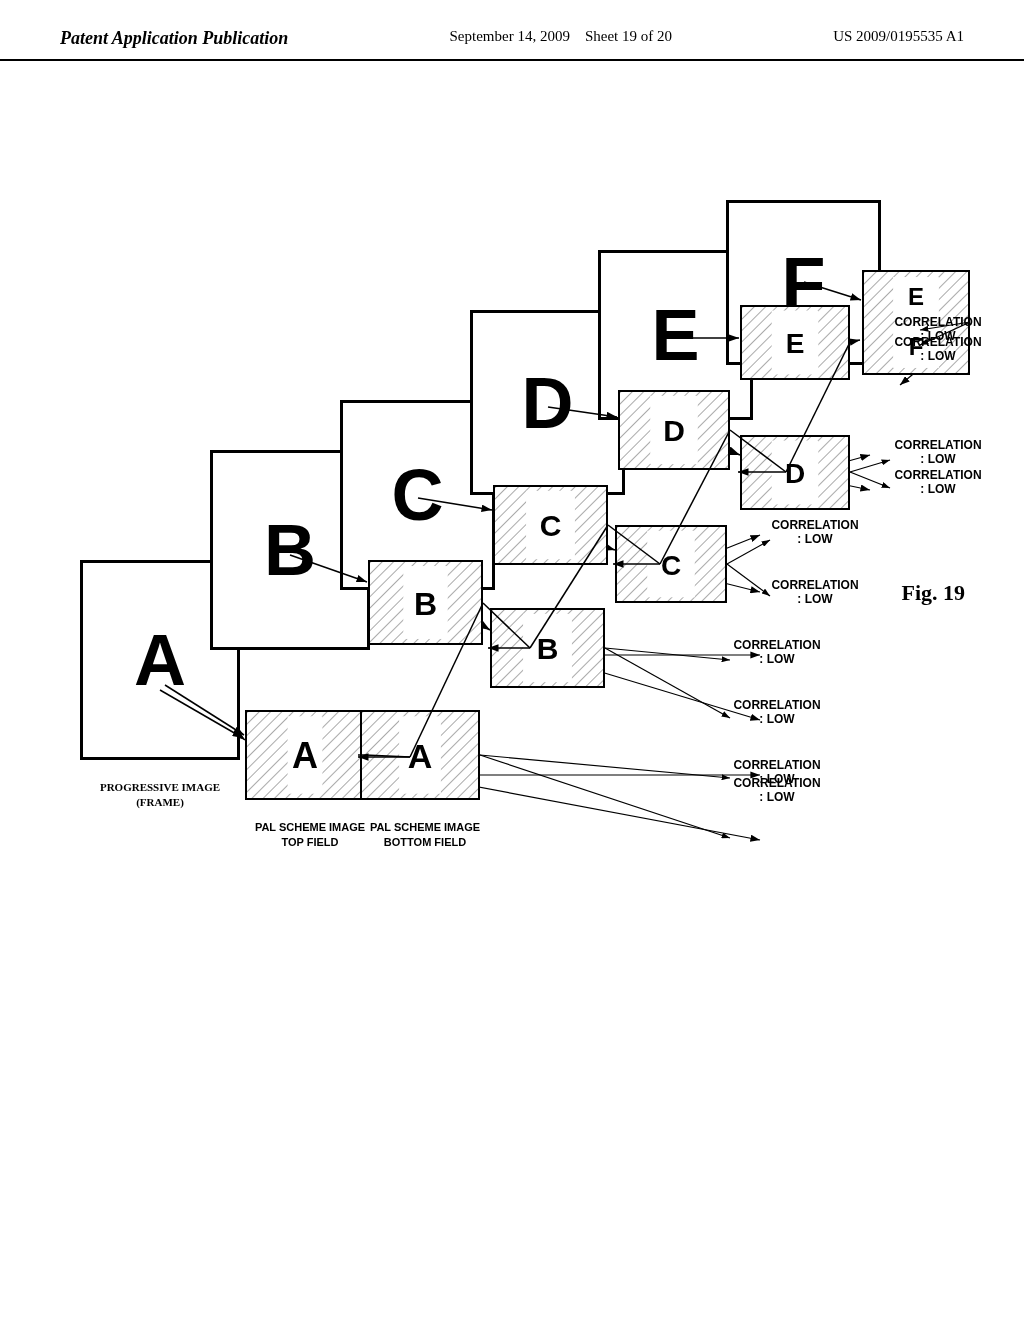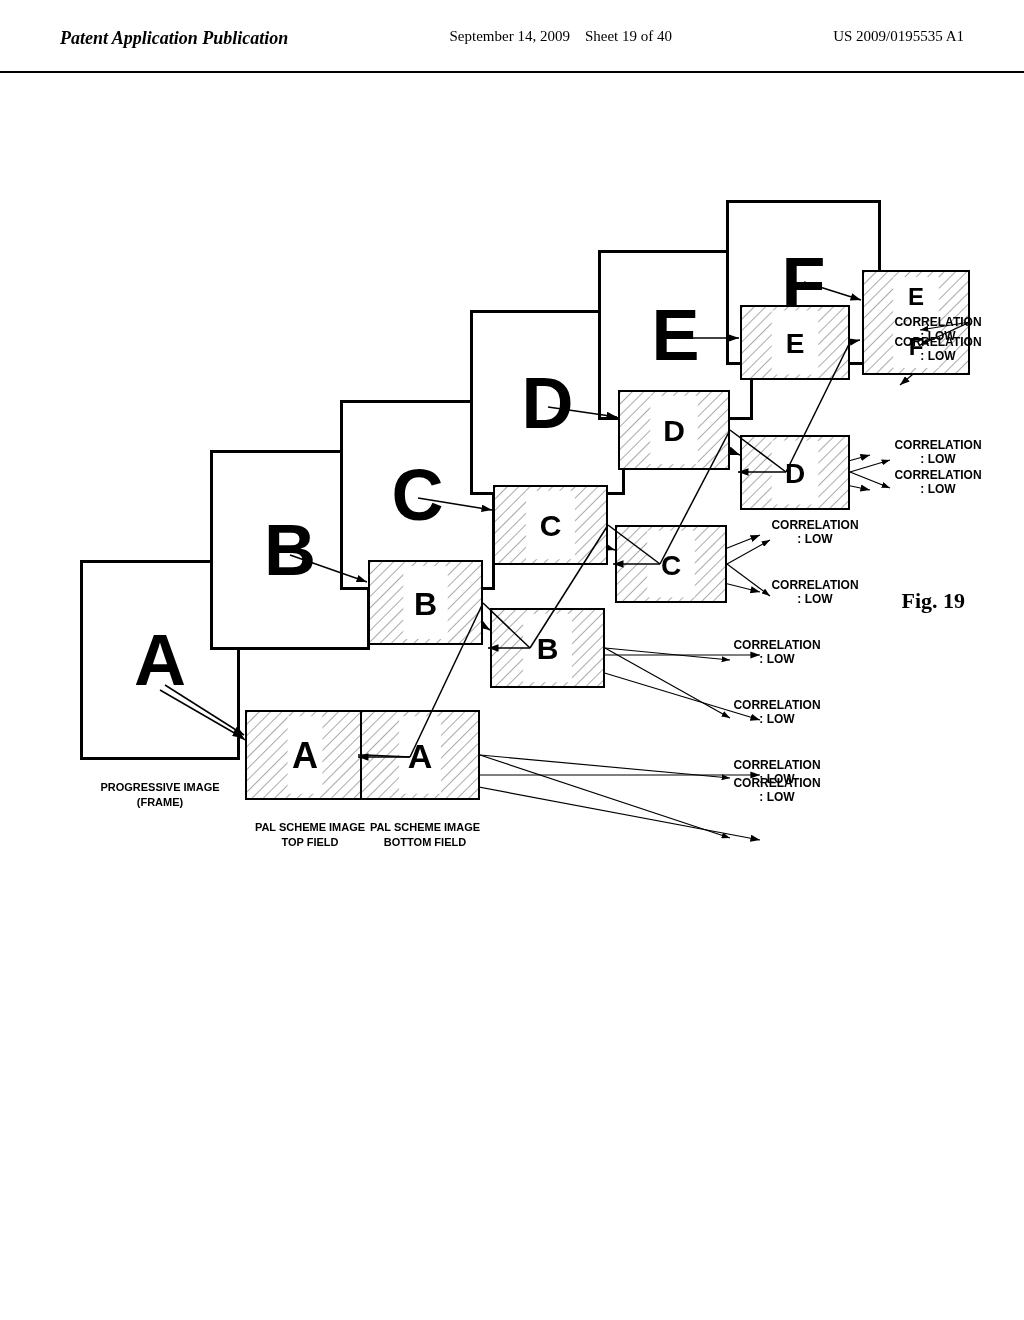--- a/index.html
+++ b/index.html
@@ -10,21 +10,21 @@
       font-family: 'Times New Roman', Times, serif;
       overflow: hidden;
       position: relative;
     }
 
     
     .header {
       display: flex;
       justify-content: space-between;
       align-items: flex-start;
-      padding: 28px 60px 22px 60px;
+      padding: 28px 60px 10px 60px;
       border-bottom: 2px solid #000;
     }
     .header-left {
       font-size: 18px;
       font-weight: bold;
       font-style: italic;
     }
     .header-center {
       text-align: center;
       font-size: 15px;
@@ -110,21 +110,21 @@
       pointer-events: none;
     }
   </style>
 </head>
 <body>
 
 <div class="header">
   <div class="header-left">Patent Application Publication</div>
   <div class="header-center">
     <span>September 14, 2009</span>&nbsp;&nbsp;&nbsp;
-    <span>Sheet 19 of 40</span>
+    <span>Sheet 19 of 20</span>
   </div>
   <div class="header-right">US 2009/0195535 A1</div>
 </div>
 
 <div class="diagram-area">
 
   <svg class="arrows-svg" xmlns="http://www.w3.org/2000/svg">
     <defs>
       <marker id="arrowhead" markerWidth="8" markerHeight="6" refX="8" refY="3" orient="auto">
         <polygon points="0 0, 8 3, 0 6" fill="#000"></polygon>
@@ -410,27 +410,27 @@
   <div class="corr-label" style="left:843px; top:318px; width:90px;">
     CORRELATION<br>: LOW
   </div>
   <div class="corr-label" style="left:843px; top:215px; width:90px;">
     CORRELATION<br>: LOW
   </div>
   <div class="corr-label" style="left:843px; top:195px; width:90px;">
     CORRELATION<br>: LOW
   </div>
 
-  <div class="bottom-label" style="left:30px; top:660px; width:160px;">
+  <div class="bottom-label" style="left:30px; top:660px; width:160px;font-family:Liberation Serif, serif;">
     PROGRESSIVE IMAGE<br>(FRAME)
   </div>
   <div class="bottom-label" style="left:195px; top:700px; width:130px;">
     PAL SCHEME IMAGE<br>TOP FIELD
   </div>
   <div class="bottom-label" style="left:310px; top:700px; width:130px;">
     PAL SCHEME IMAGE<br>BOTTOM FIELD
   </div>
 
-  <div class="fig-label" style="position:absolute; right:5px; top:460px; font-size:22px; font-weight:bold;margin-top:8px;">
+  <div class="fig-label" style="position:absolute; right:5px; top:460px; font-size:22px; font-weight:bold;">
     <span>Fig. 19</span>
   </div>
 
 </div>
 
 </body></html>

